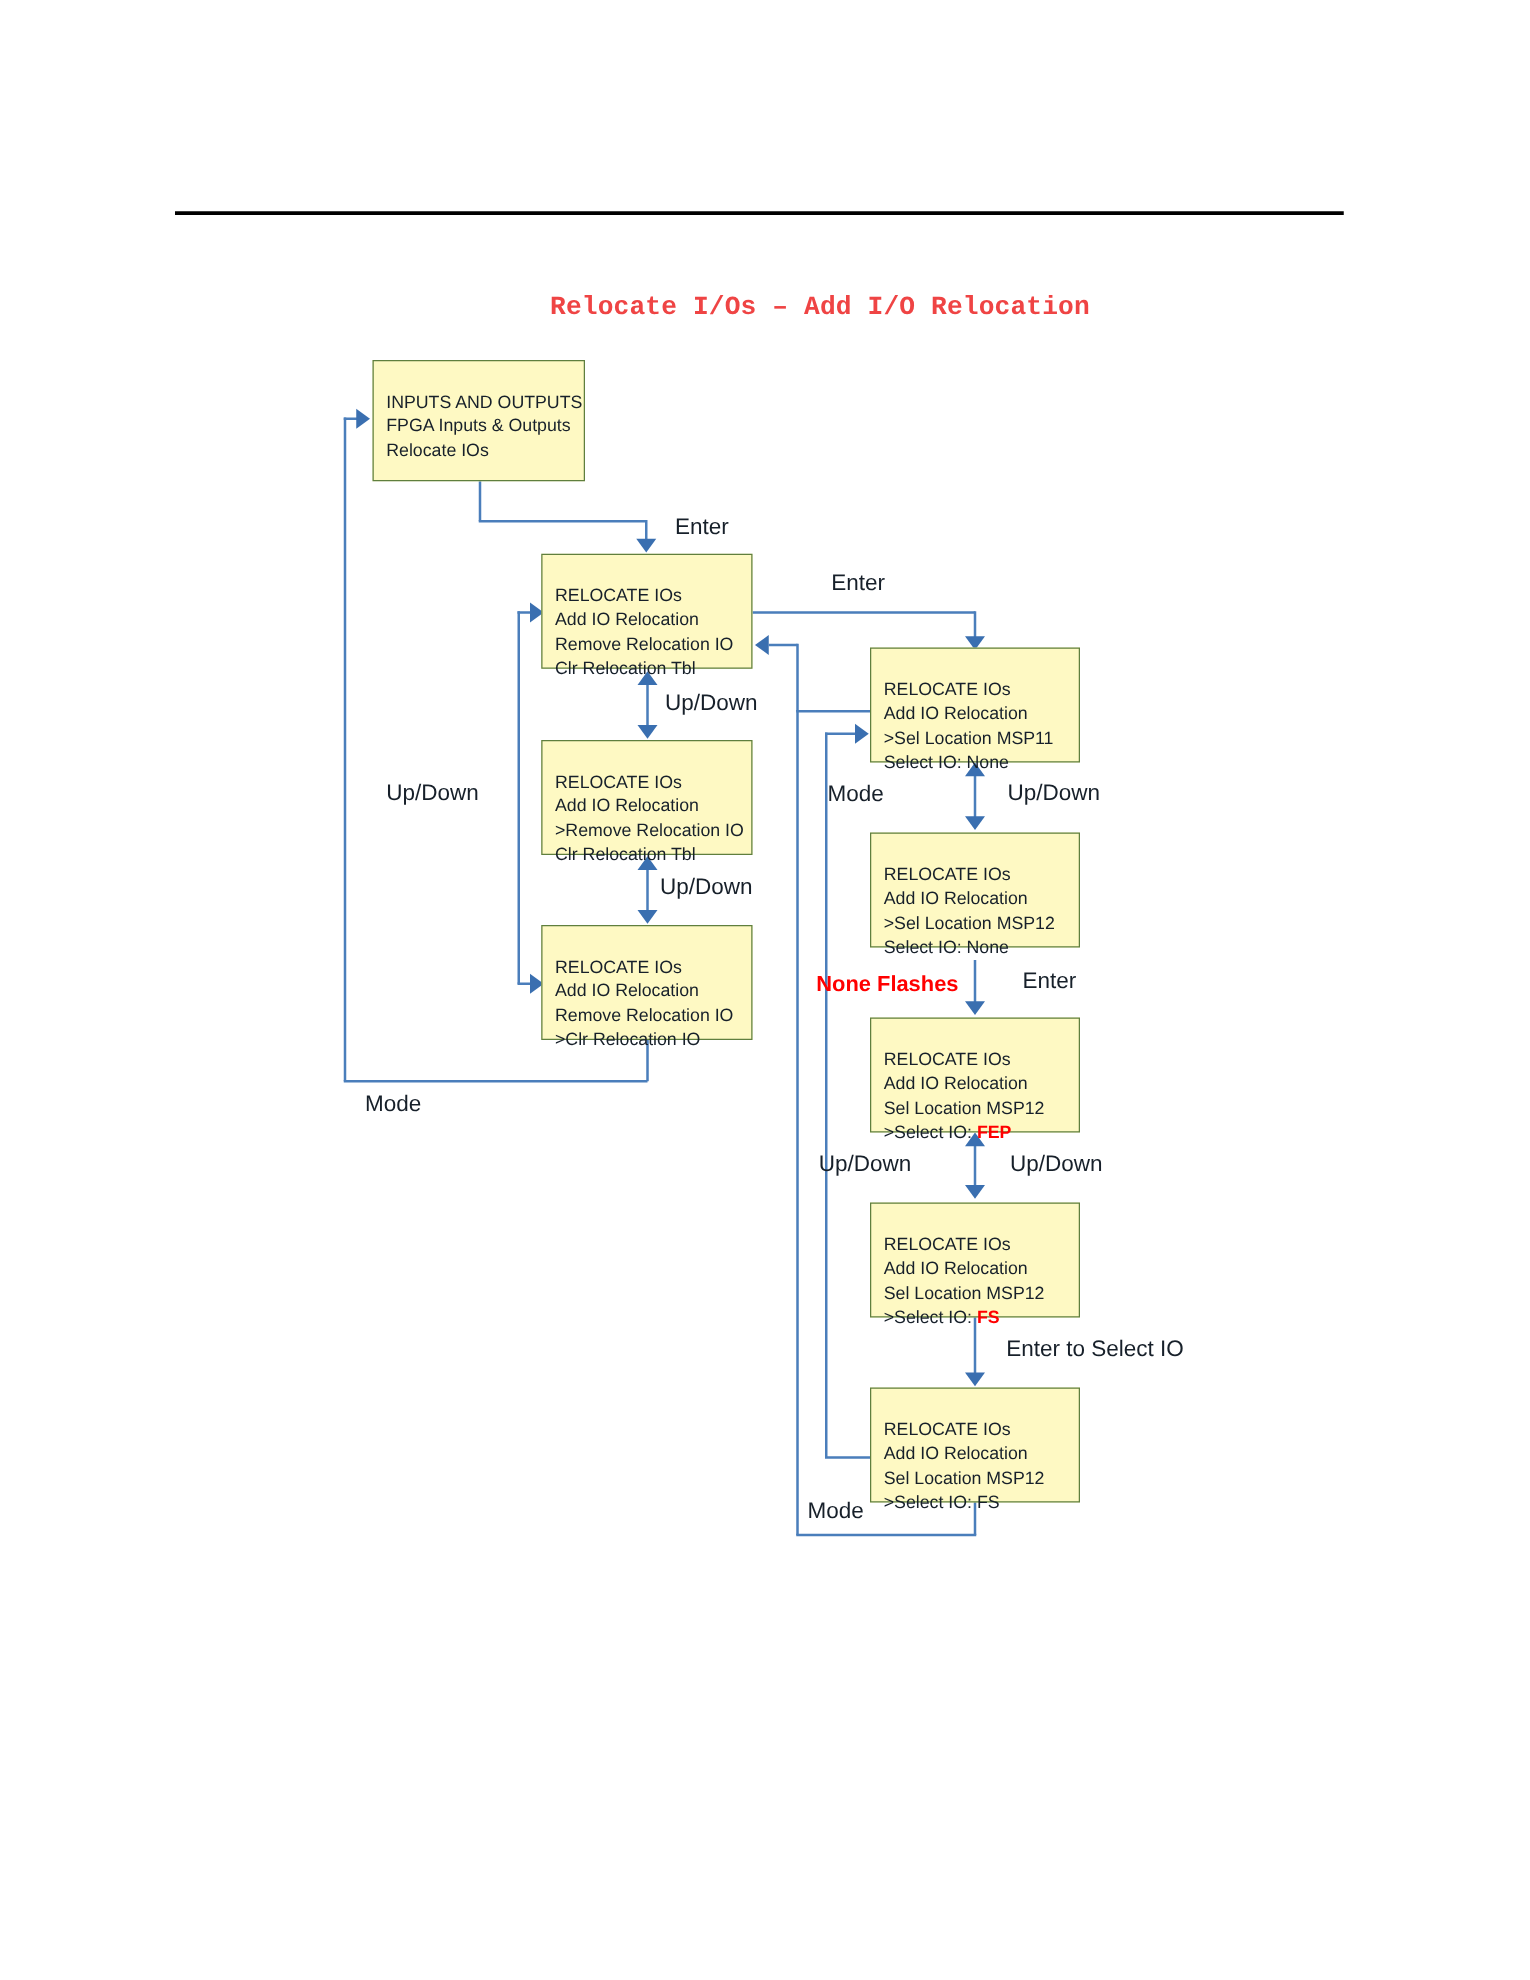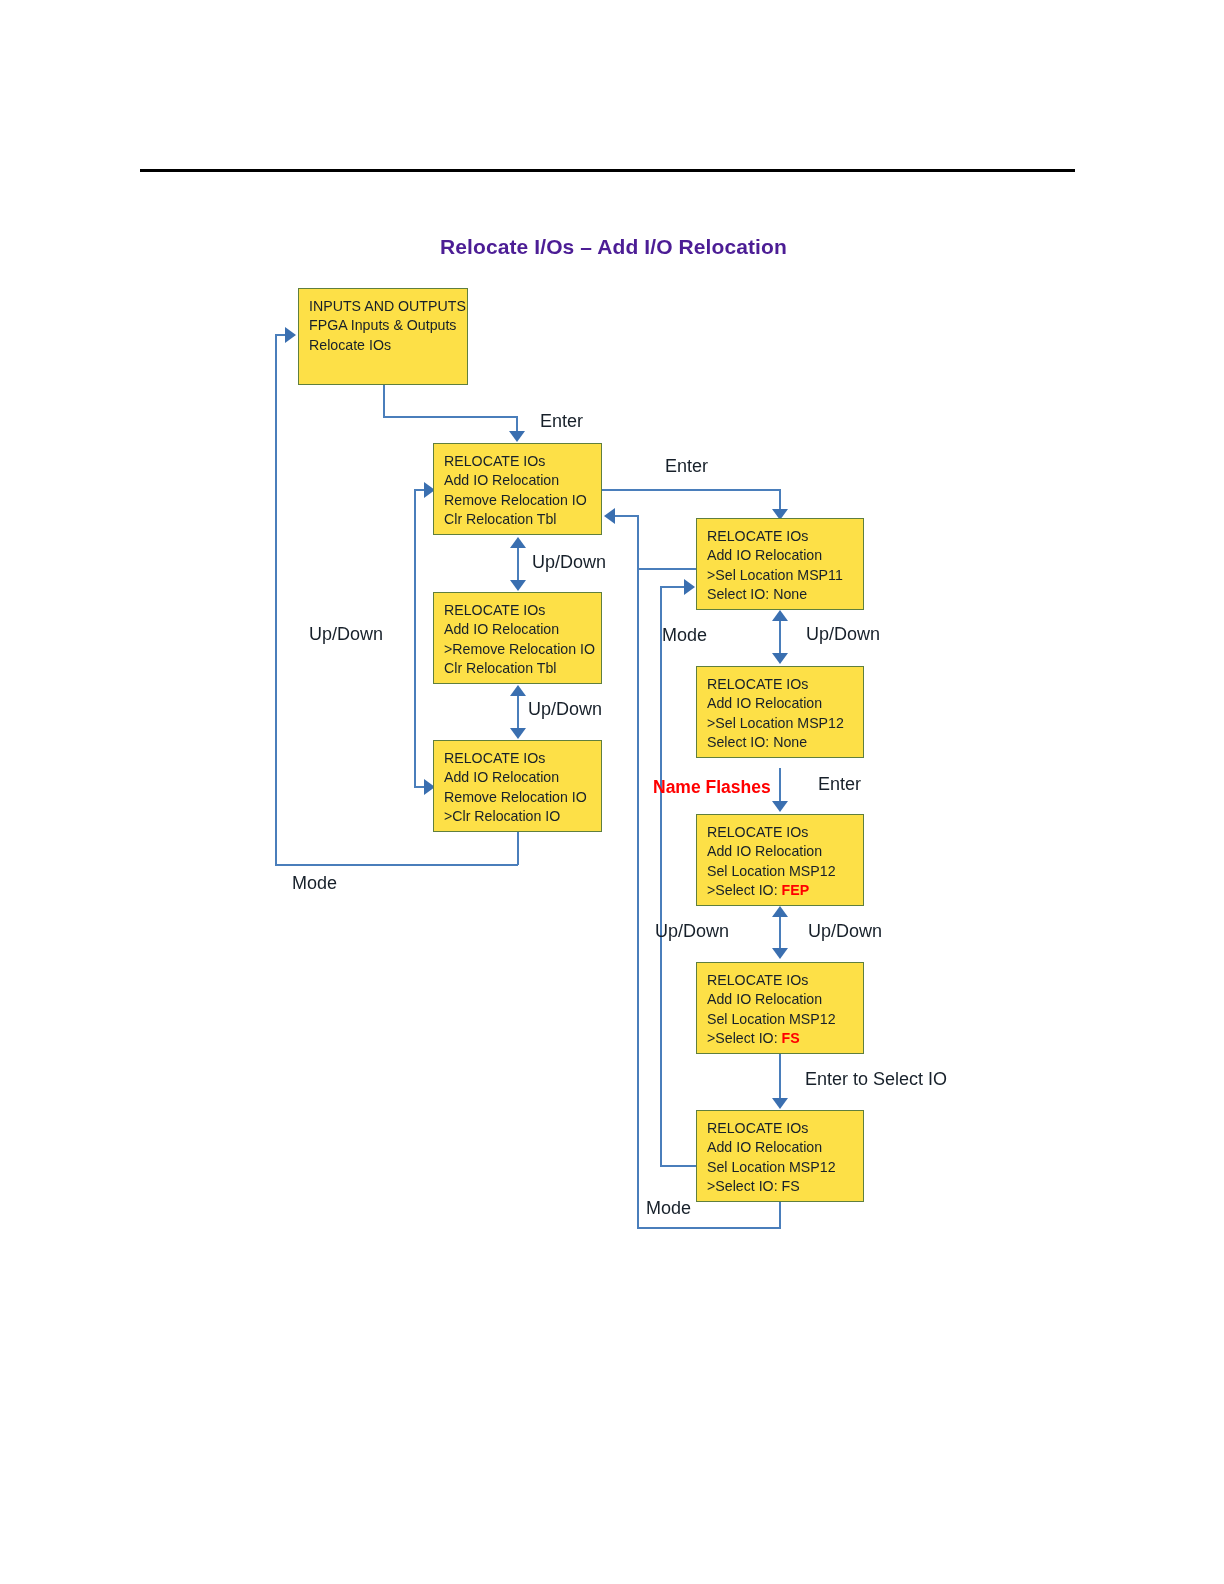--- a/index.html
+++ b/index.html
@@ -15,31 +15,32 @@
   .hrule{
     position:absolute;
     background:#000000;
     height:3px;
   }
 
   .title{
     position:absolute;
     font-size:21px;
     font-weight:bold;
-    color:#4c1d95;
+    color:#ef4444;
     white-space:nowrap;
     letter-spacing:0.1px;
+    font-family:Liberation Mono, monospace;
   }
 
   .node{
     position:absolute;
-    background:#fde047;
+    background:#fef9c3;
     border:1.4px solid #5f7f3e;
     box-sizing:border-box;
-    padding:8px 0 0 10px;
+    padding:24px 0 0 10px;
     color:#17202a;
     font-size:14.2px;
     line-height:19.4px;
     white-space:nowrap;
   }
   .node .ln{display:block;}
   .node .hl{color:#ff0000;font-weight:bold;}
 
   .lbl{
     position:absolute;
@@ -196,20 +197,20 @@
 
   <div class="lbl" style="left:540px;top:411px;">Enter</div>
   <div class="lbl" style="left:665px;top:456px;">Enter</div>
   <div class="lbl" style="left:309px;top:624px;">Up/Down</div>
   <div class="lbl" style="left:532px;top:552px;">Up/Down</div>
   <div class="lbl" style="left:528px;top:699px;">Up/Down</div>
   <div class="lbl" style="left:292px;top:873px;">Mode</div>
   <div class="lbl" style="left:662px;top:625px;">Mode</div>
   <div class="lbl" style="left:806px;top:624px;">Up/Down</div>
   <div class="lbl" style="left:818px;top:774px;">Enter</div>
-  <div class="lbl red" style="left:653px;top:777px;">Name Flashes</div>
+  <div class="lbl red" style="left:653px;top:777px;">None Flashes</div>
   <div class="lbl" style="left:655px;top:921px;">Up/Down</div>
   <div class="lbl" style="left:808px;top:921px;">Up/Down</div>
   <div class="lbl" style="left:805px;top:1069px;">Enter to Select IO</div>
   <div class="lbl" style="left:646px;top:1198px;">Mode</div>
 
 
 </div>
 
 </body></html>

